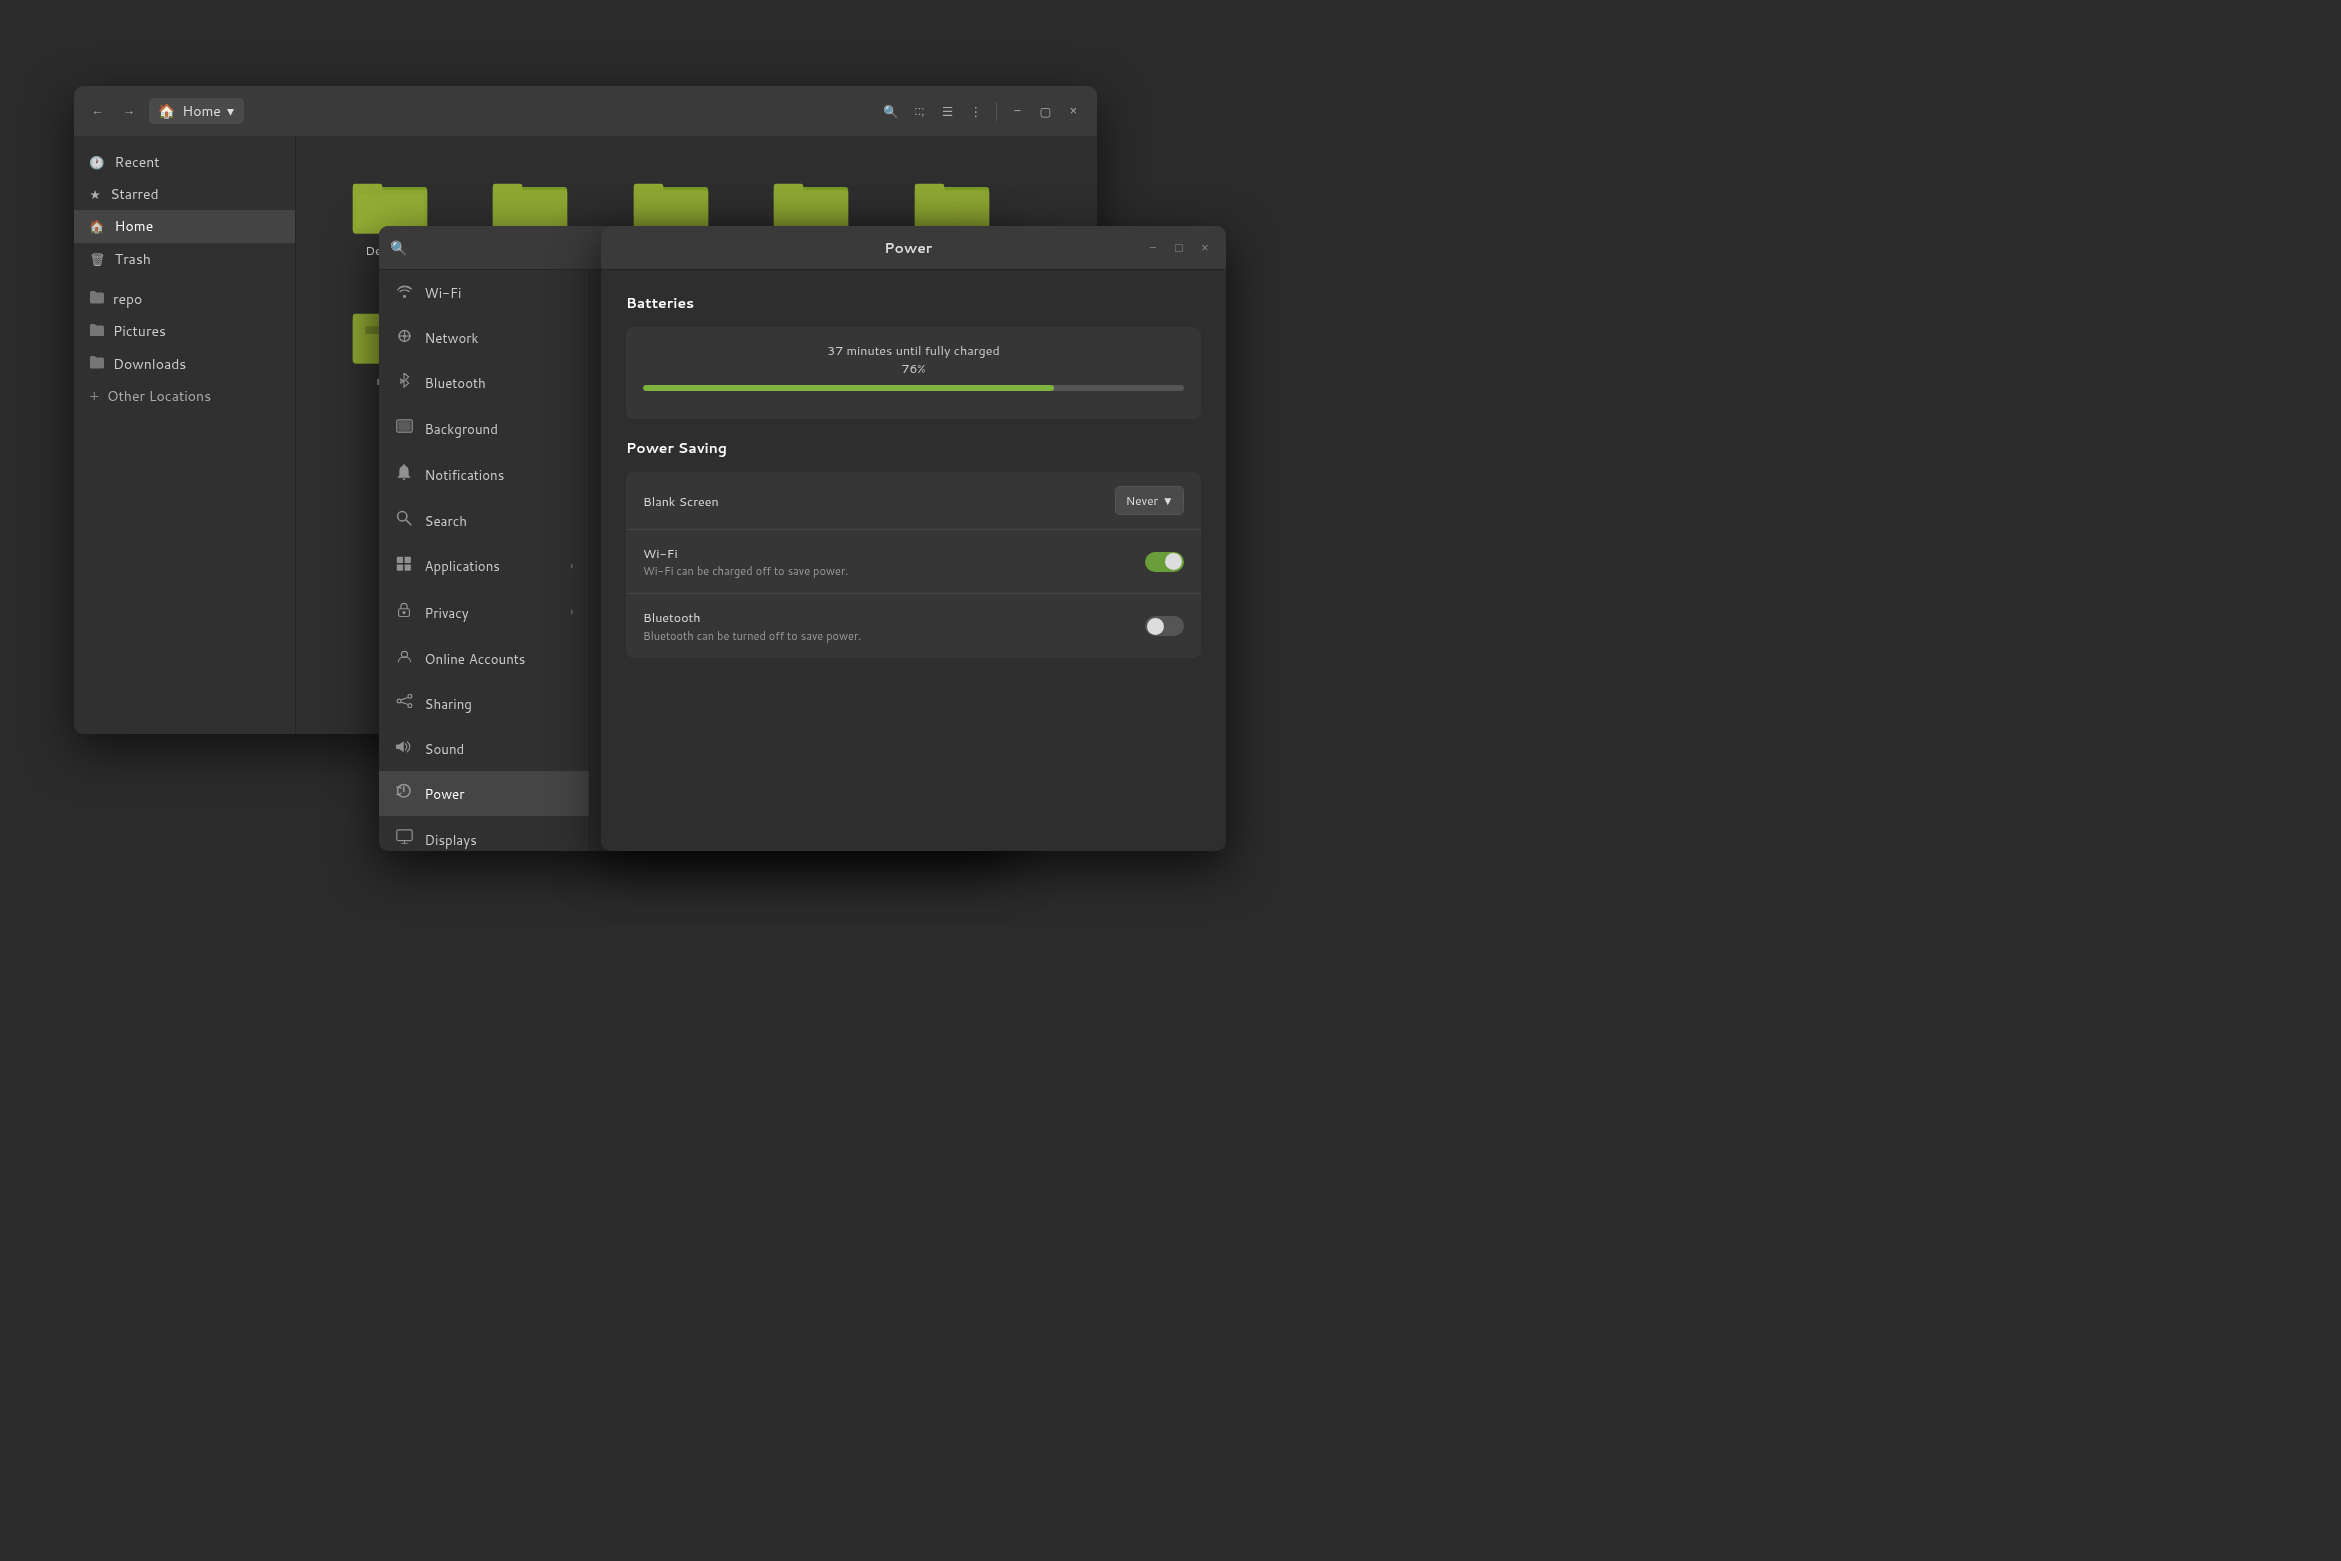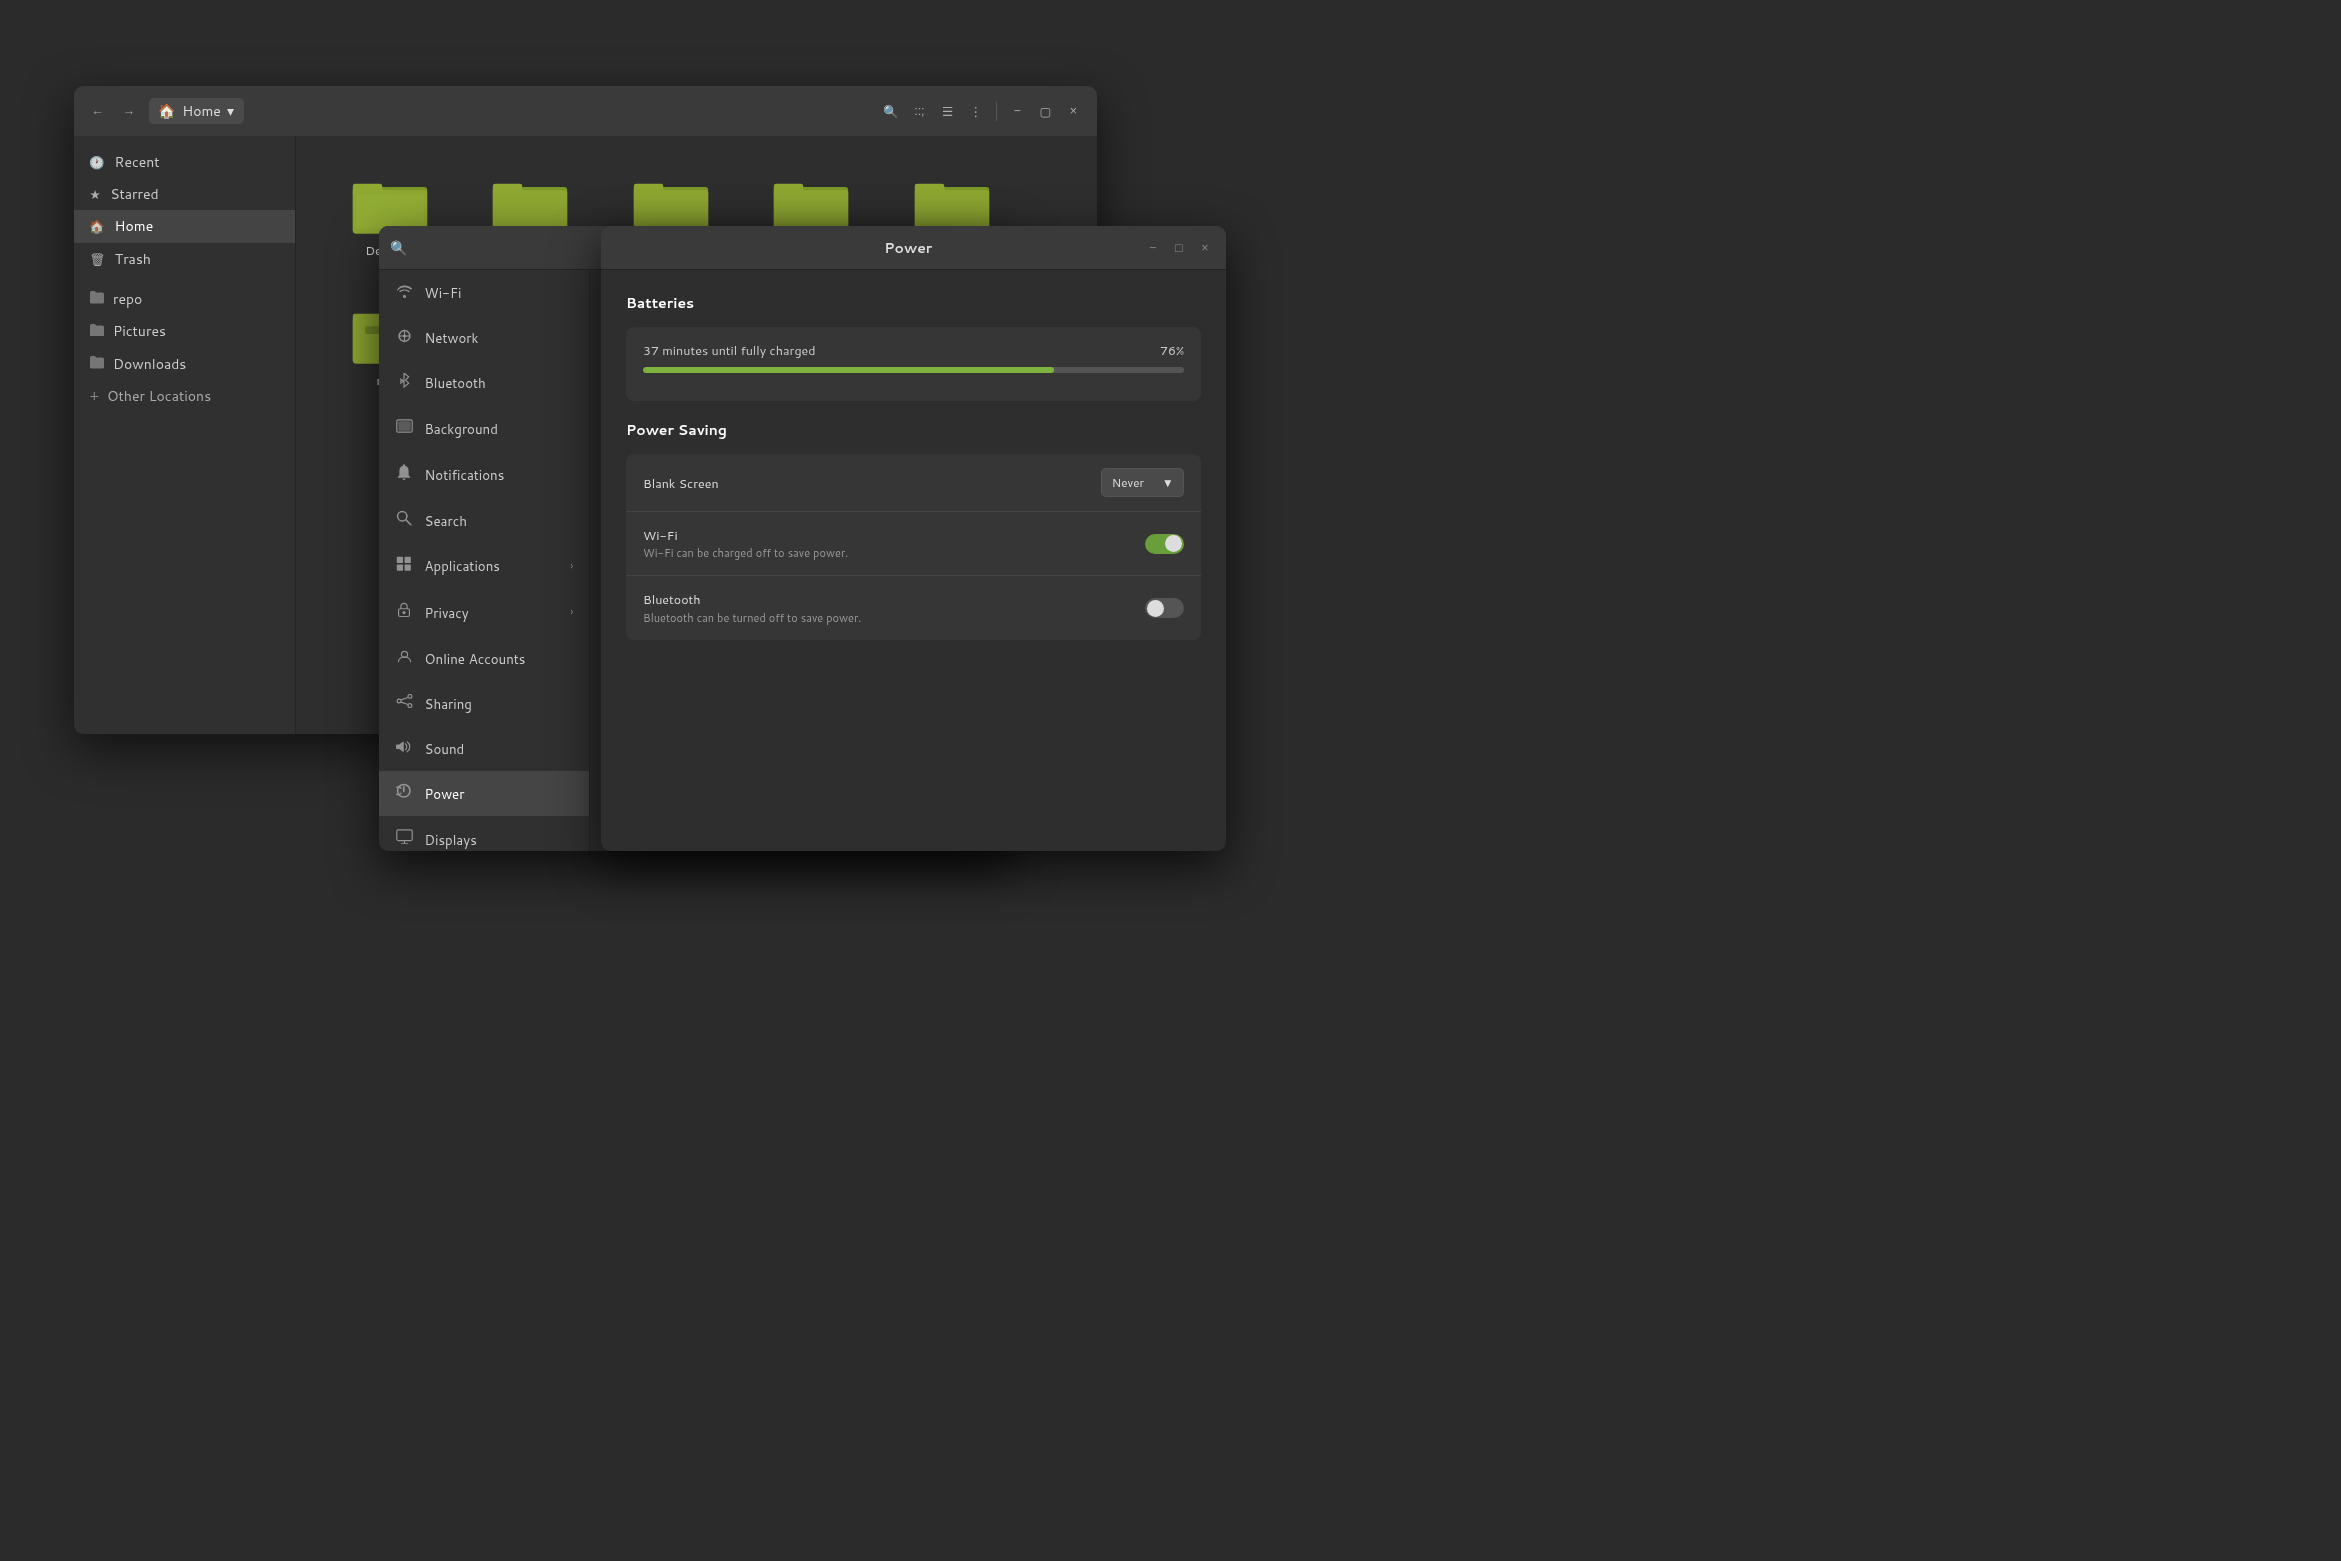--- a/index.html
+++ b/index.html
@@ -283,20 +283,21 @@
       border-radius: 7.8px;
       padding: 14px 17px;
       margin-bottom: 15.6px;
     }
 
     .battery-main {
       display: flex;
       align-items: center;
       justify-content: space-between;
       margin-bottom: 7.8px;
+      flex-direction: column;
     }
 
     .battery-info-text {
       color: #ccc;
       font-size: 12.5px;
     }
 
     .battery-percent {
       color: #ccc;
       font-size: 12.5px;
@@ -446,21 +447,21 @@
       transition: left 0.2s;
     }
 
     .toggle.on .toggle-knob { left: 20px; }
     .toggle.off .toggle-knob { left: 1.6px; }
 
     
     .dropdown {
       display: flex;
       align-items: center;
-      gap: 18px;
+      gap: 4px;
       background: #4a4a4a;
       border: 0.8px solid #555;
       border-radius: 4.7px;
       padding: 4.7px 9.4px;
       color: #ddd;
       font-size: 11.7px;
       cursor: pointer;
     }
 
     .wm-btn {

